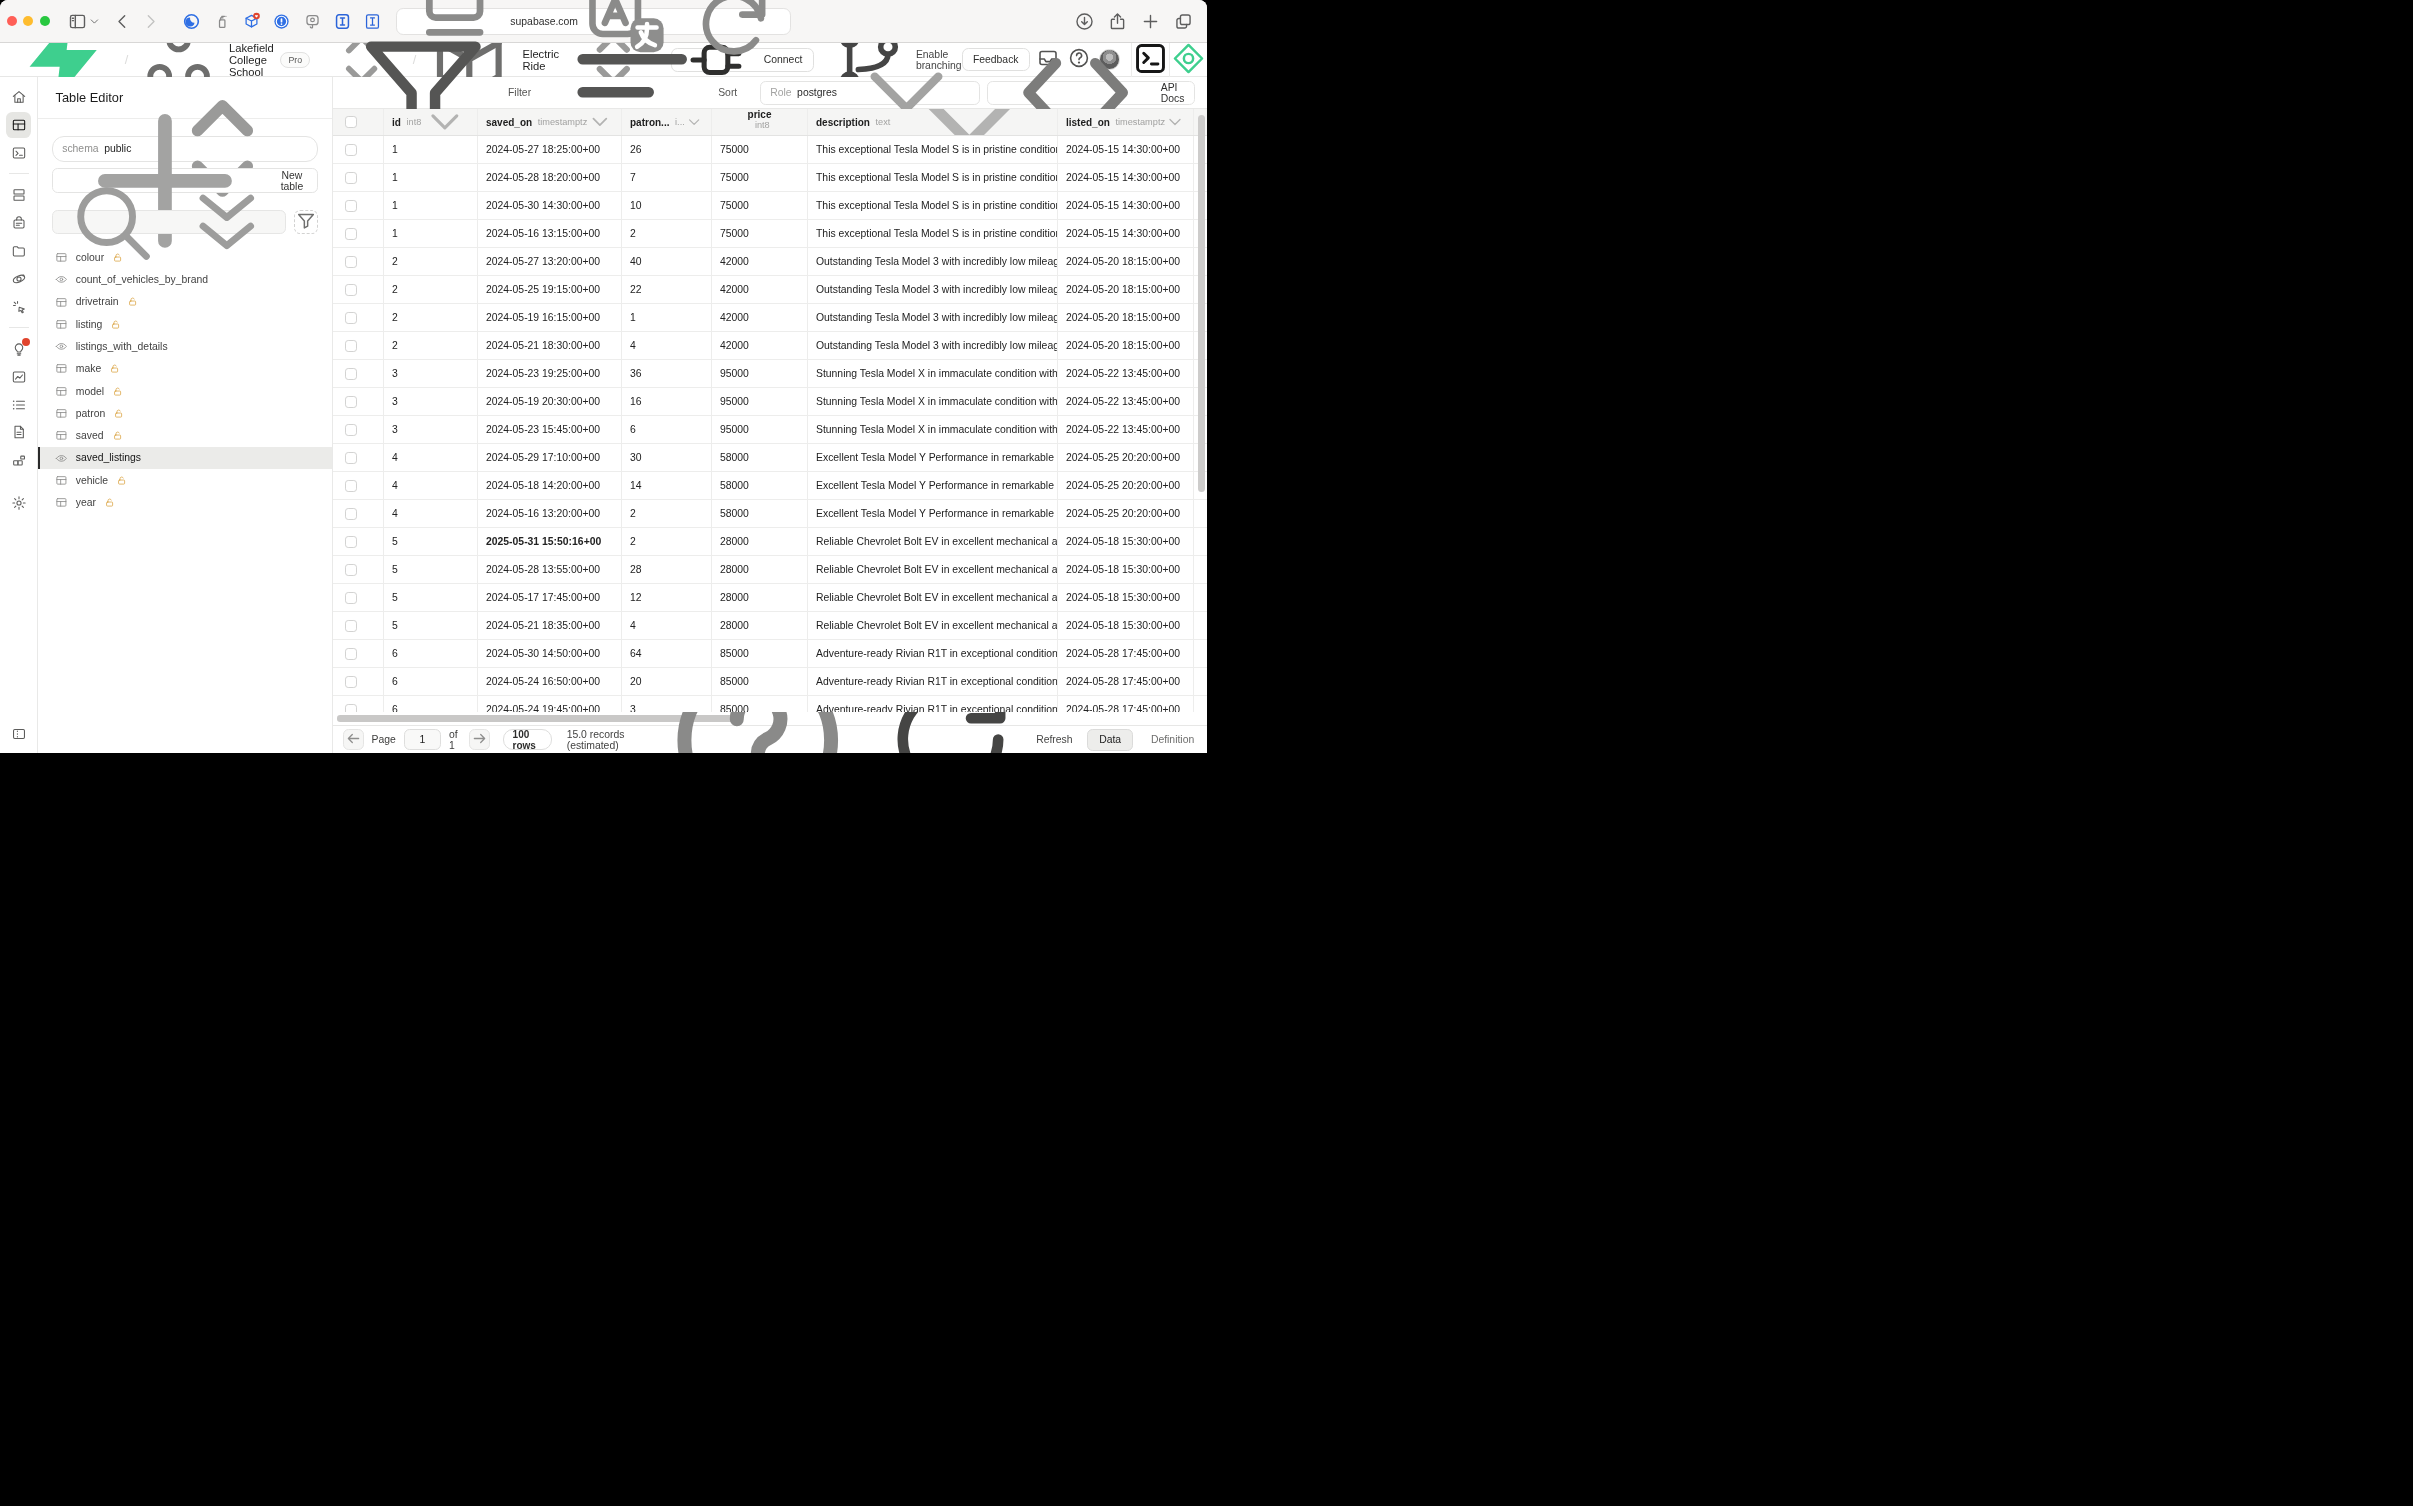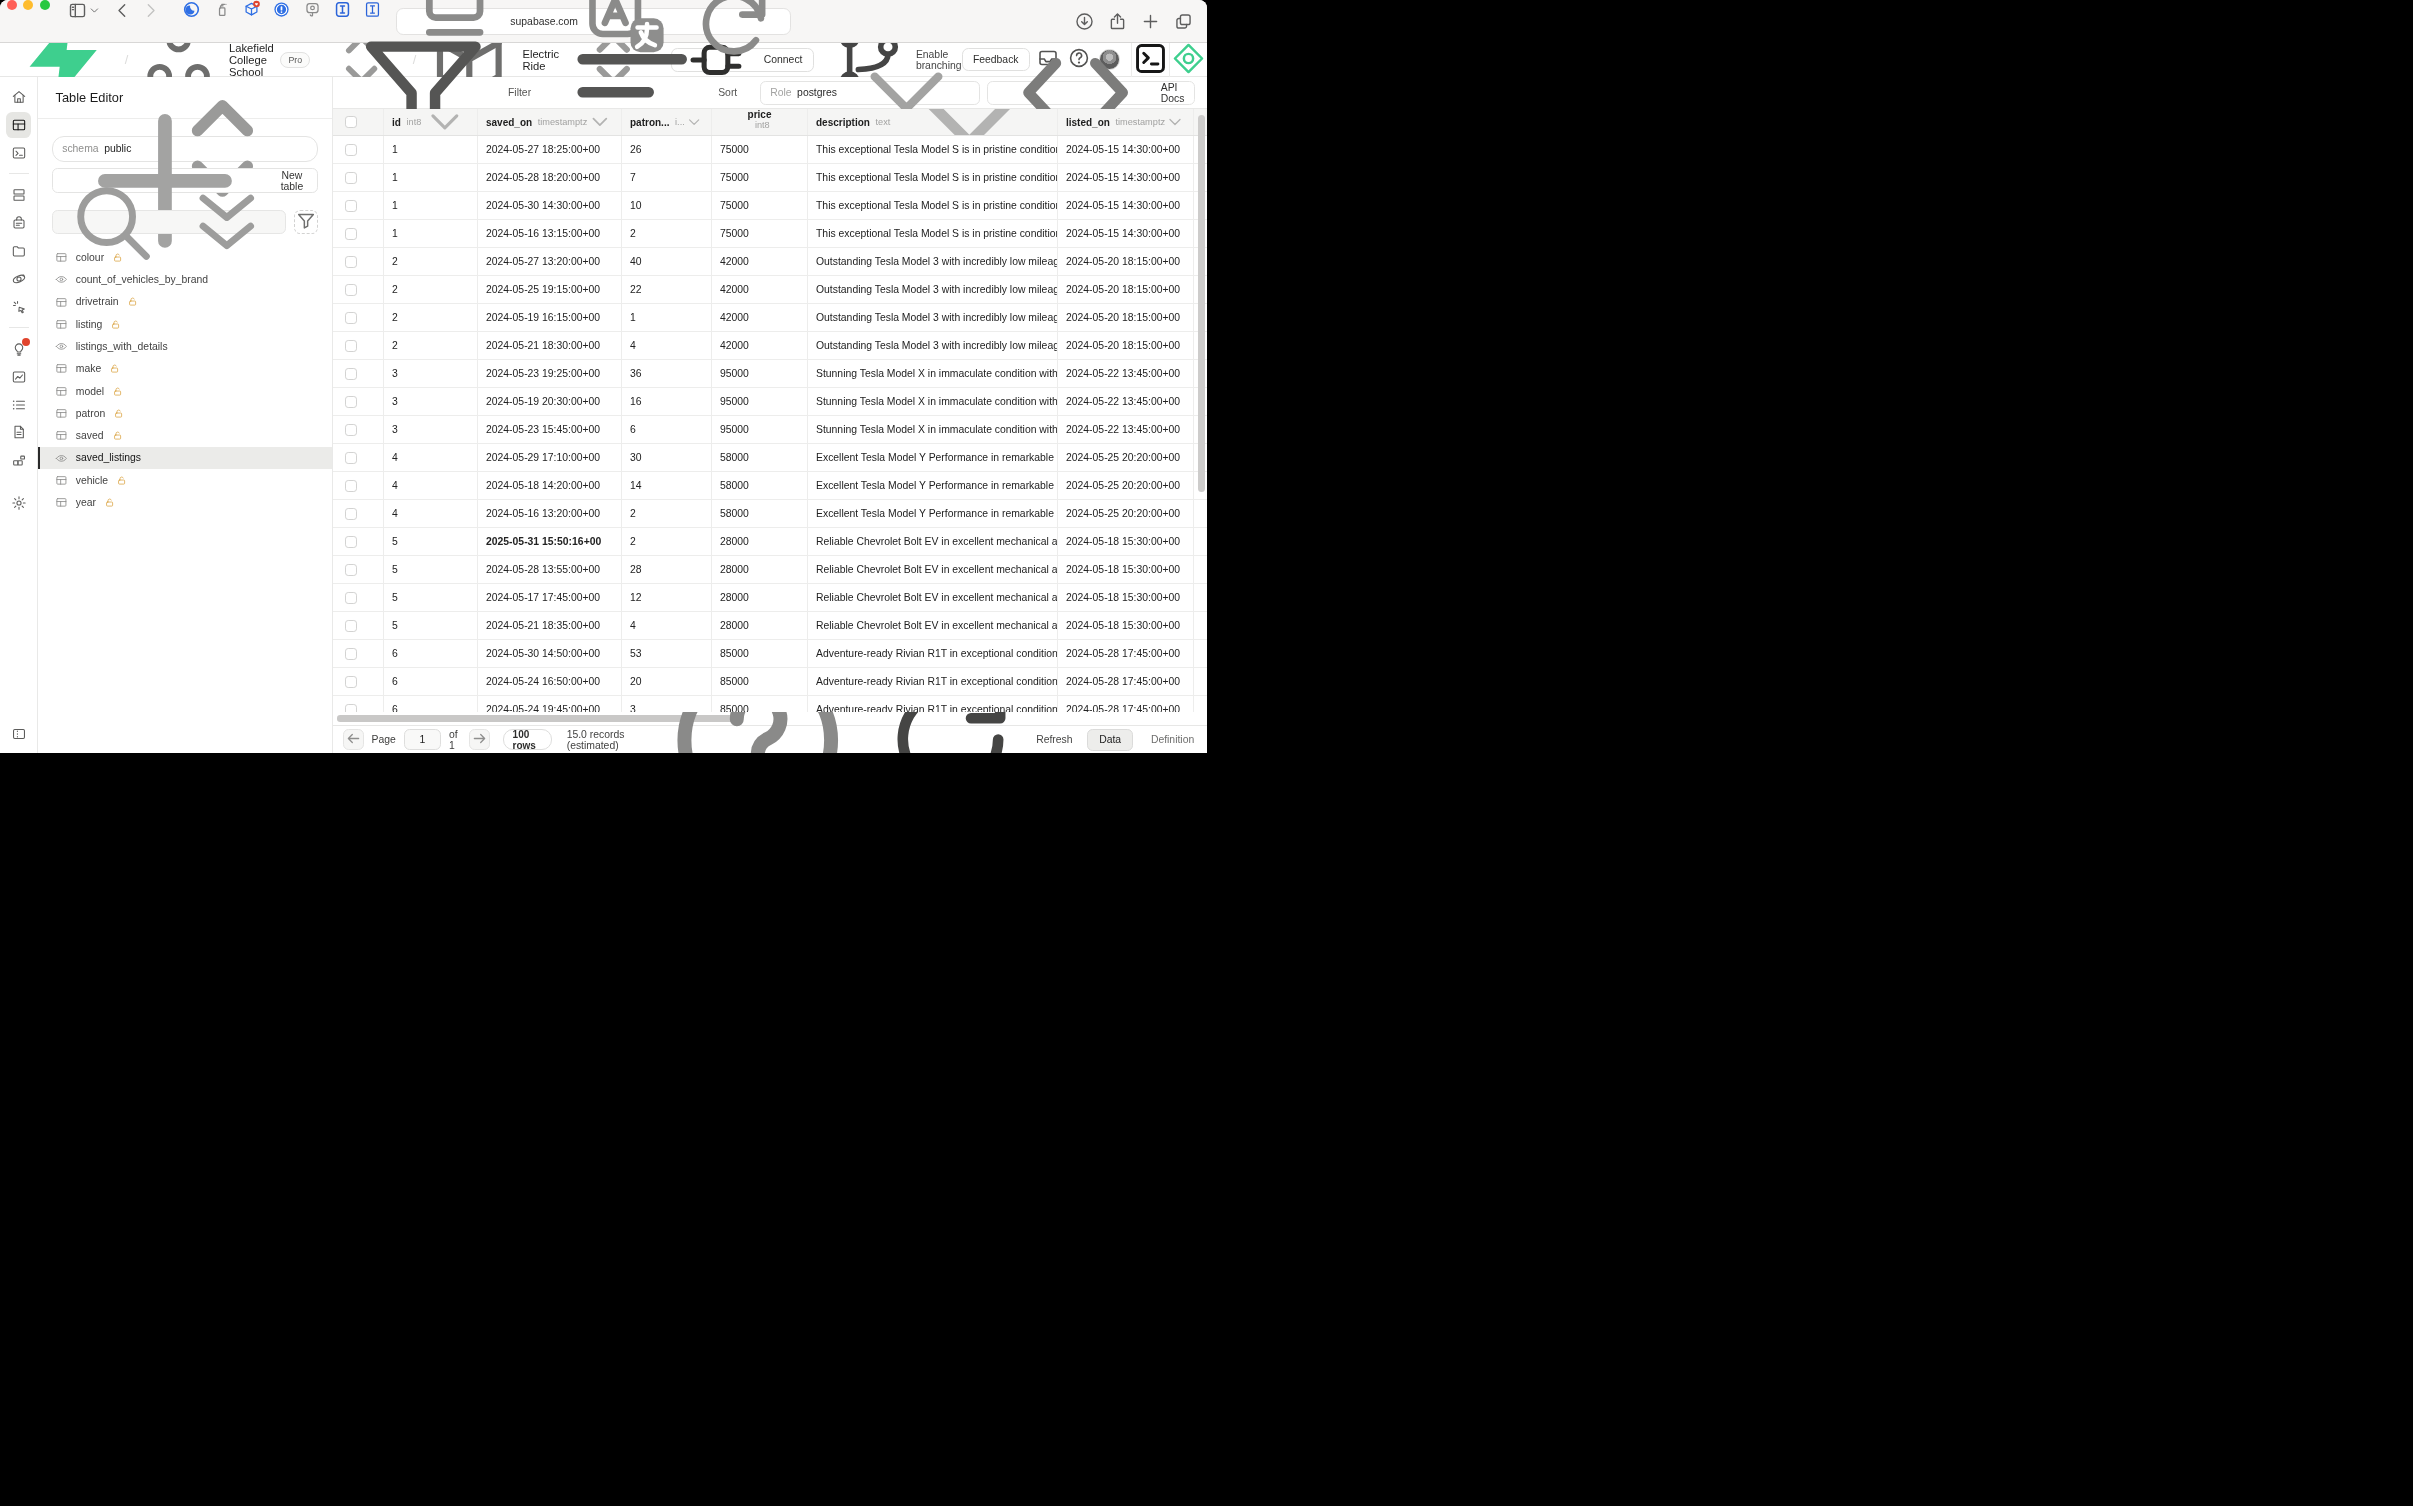--- a/index.html
+++ b/index.html
@@ -1,20 +1,20 @@
 <!DOCTYPE html>
 <html style="font-size:12.8px"><head>
 <meta charset="utf-8">
 <style>
   * { box-sizing: border-box; margin: 0; padding: 0; }
   html,body { width:1207px; height:753px; background:#000; font-family:"Liberation Sans","DejaVu Sans",sans-serif; overflow:hidden; }
   .window { width:1207px; height:753px; border-radius:8px 8px 0 0; overflow:hidden; display:flex; flex-direction:column; background:#fff; }
 
   
-  .chrome { height:43px; flex:none; background:#f7f6f5; border-bottom:0.8px solid #d8d7d6; display:flex; align-items:flex-start; padding:0 7px; position:relative; }
+  .chrome { height:43px; flex:none; background:#f7f6f5; border-bottom:0.8px solid #d8d7d6; display:flex; align-items:center; padding:0 7px; position:relative; }
   .tl-group { display:flex; gap:6.4px; margin-right:17.6px; }
   .tl { width:10px; height:10px; border-radius:50%; }
   .chrome-btn { width:21px; height:21px; display:flex; align-items:center; justify-content:center; color:#5d5d5d; flex:none; }
   .chrome-btn.small { width:12.8px; }
   .chrome-btn.disabled { color:#c3c3c2; }
   .chrome-btn svg { width:15px; height:15px; }
   .chrome-btn.small svg { width:9.6px; height:9.6px; }
   .ext-group { display:flex; gap:11.2px; margin-left:21px; align-items:center; }
   .ext-btn { width:19px; height:19px; display:flex; align-items:center; justify-content:center; position:relative; }
   .ext-btn svg { width:17px; height:17px; }
@@ -1078,21 +1078,21 @@
             <div class="gcell" style="width: 96px;">28000</div>
             <div class="gcell" style="width: 250px;">Reliable Chevrolet Bolt EV in excellent mechanical and</div>
             <div class="gcell" style="width: 136px;">2024-05-18 15:30:00+00</div>
           </div>
           <div class="grow">
             <div class="gcell check" style="width: 51px;">
               <span class="cb"></span>
             </div>
             <div class="gcell" style="width: 94px;">6</div>
             <div class="gcell" style="width: 144px;">2024-05-30 14:50:00+00</div>
-            <div class="gcell" style="width: 90px;">53</div>
+            <div class="gcell" style="width: 90px;">64</div>
             <div class="gcell" style="width: 96px;">85000</div>
             <div class="gcell" style="width: 250px;">Adventure-ready Rivian R1T in exceptional condition</div>
             <div class="gcell" style="width: 136px;">2024-05-28 17:45:00+00</div>
           </div>
           <div class="grow">
             <div class="gcell check" style="width: 51px;">
               <span class="cb"></span>
             </div>
             <div class="gcell" style="width: 94px;">6</div>
             <div class="gcell" style="width: 144px;">2024-05-24 16:50:00+00</div>

